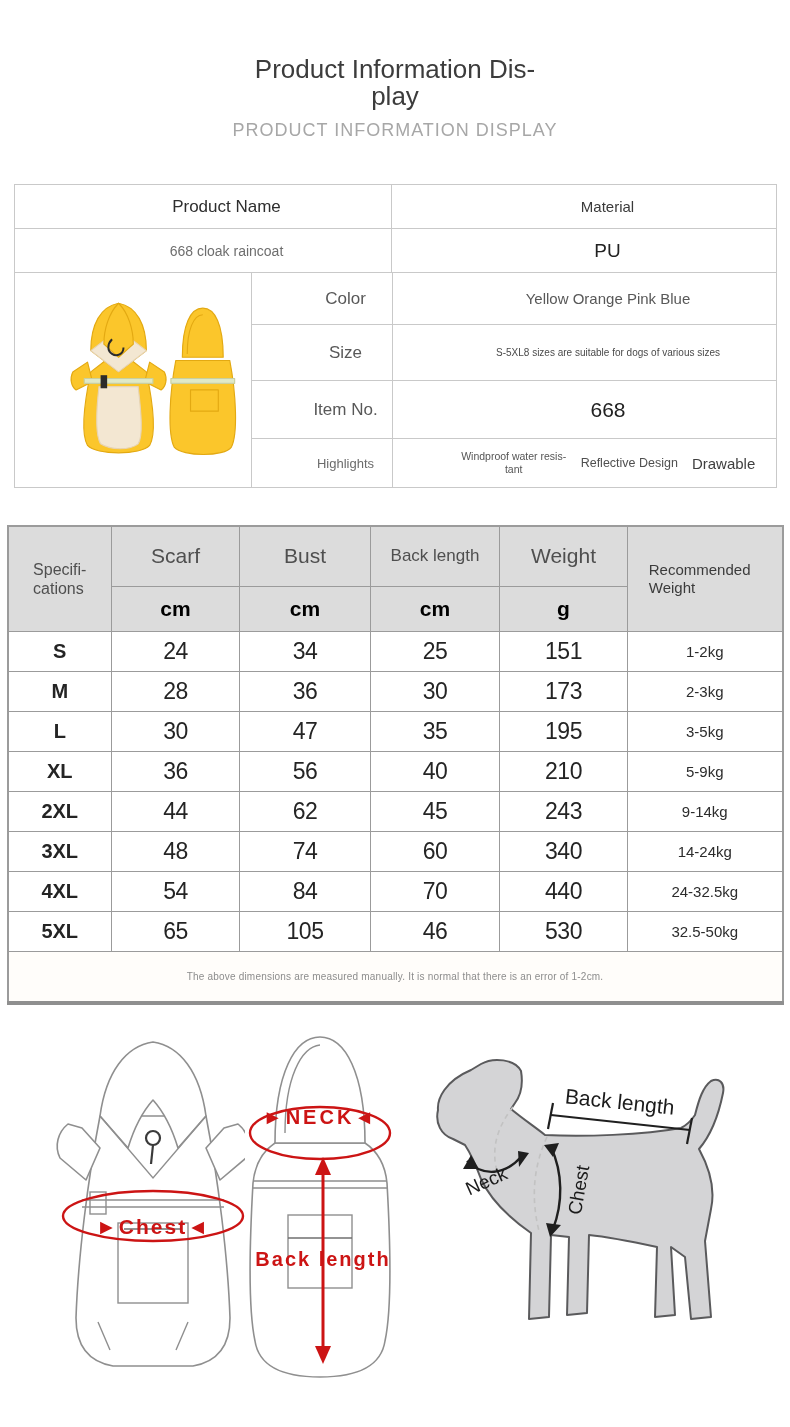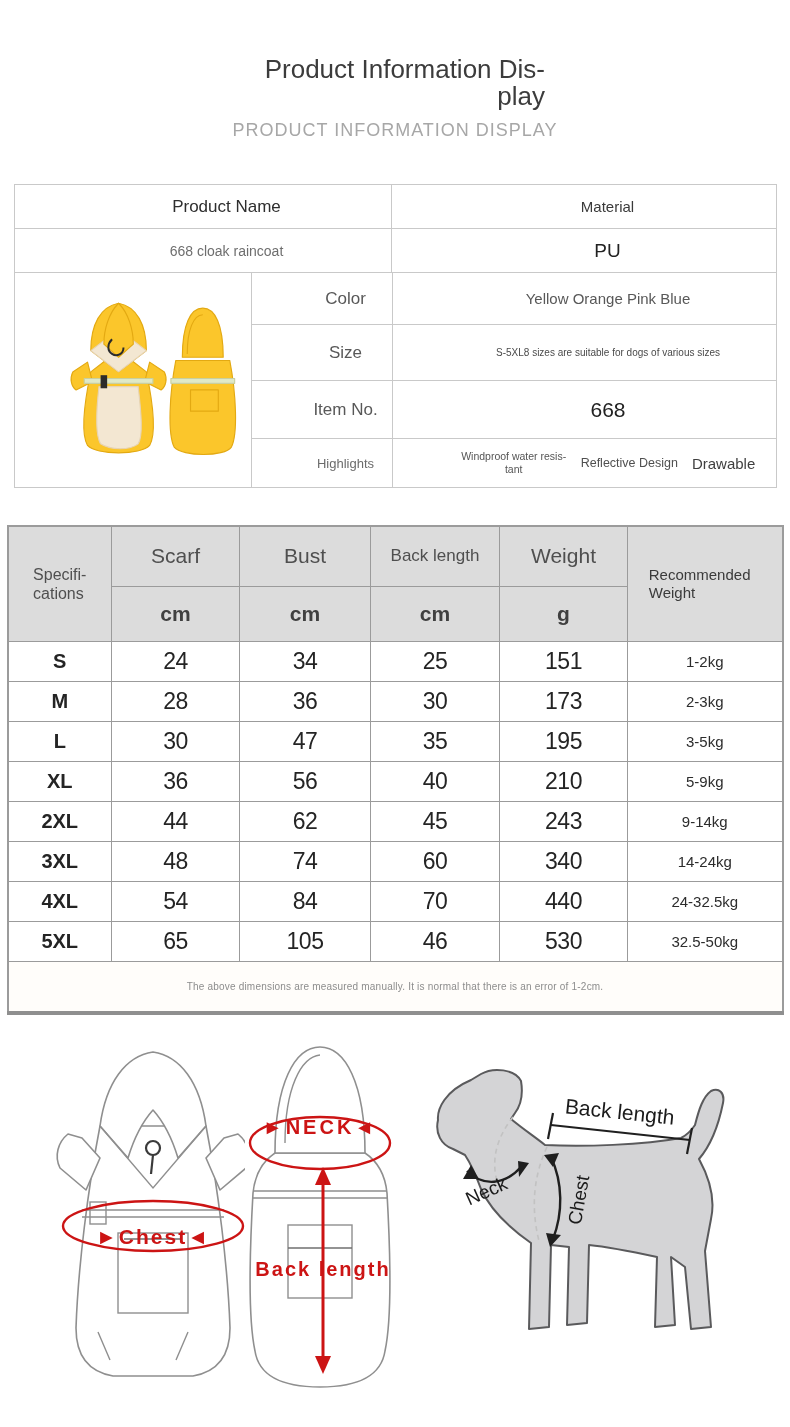--- a/index.html
+++ b/index.html
@@ -1,21 +1,21 @@
 <!DOCTYPE html>
 <html style="--red: #cc1414;"><head>
 <meta charset="utf-8">
 <style>
   * { margin:0; padding:0; box-sizing:border-box; }
   html,body { width:790px; background:#ffffff; font-family:"Liberation Sans", sans-serif; color:#333; }
   body { height:1427px; overflow:hidden; position:relative; }
 
   
   .hdr { padding-top:56px; }
-  .hdr .title { width:300px; margin:0 auto; font-size:26px; line-height:27px; font-weight:400; color:#3c3c3c; text-align:right; }
+  .hdr .title { width:300px; margin:0 auto; font-size:26px; line-height:27px; font-weight:400; color:#3c3c3c; text-align:center; }
   .hdr .subtitle { margin-top:10px; text-align:center; font-size:18px; letter-spacing:1px; color:#a7a7a7; font-weight:400; }
 
   
   .info-table { width:763px; margin:43px auto 0 auto; border:1px solid #c9c9c9; }
   .ig { display:grid; gap:1px; background:#c9c9c9; }
   .ig-top { grid-template-columns:376px 384px; grid-template-rows:43px 43px; border-bottom:1px solid #c9c9c9; }
   .ig-bot { grid-template-columns:236px 140px 383px; grid-template-rows:51px 55px 57px 48px; }
   .ig > div { background:#fff; display:flex; align-items:center; justify-content:center; text-align:center;padding-left:48px; }
   .cell-h1 { font-size:17px; color:#2e2e2e; }
   .cell-h2 { font-size:15px; color:#3a3a3a; }
@@ -31,21 +31,21 @@
   .hl-1 { font-size:10.5px; color:#555; width:106px; text-align:center; line-height:1.25; }
   .hl-2 { font-size:12.5px; color:#4f4f4f; }
   .hl-3 { font-size:15px; color:#3f3f3f; }
 
   
   table.size-table { width:775px; margin:37px auto 0 auto; border-collapse:collapse; table-layout:fixed;
     border:2px solid #9b9b9b; border-bottom:4px solid #8f8f8f; }
   .size-table th, .size-table td { border:1px solid #9b9b9b; text-align:center; vertical-align:middle; }
   .size-table thead th { background:#dcdcdc; font-weight:400; color:#4f4f4f; }
   .size-table thead tr:nth-child(1) th { height:60px; font-size:21px; }
-  .size-table thead tr:nth-child(2) th { height:55px; font-size:21px; font-weight:700; color:#404040; }
+  .size-table thead tr:nth-child(2) th { height:45px; font-size:21px; font-weight:700; color:#000000; }
   th.spec-th { font-size:16px !important;margin-top:19px; }
   th.spec-th .tl, th.rec-th .tl, th.bl-th .tl { display:inline-block; text-align:left; line-height:1.2; }
   th.bl-th { font-size:17px !important; }
   th.rec-th { font-size:15px !important; color:#3b3b3b !important; }
   th.rec-th .tl { max-width:112px; }
   .size-table tbody td { height:40px; background:#fff; font-size:23px; color:#242424; letter-spacing:-0.5px; }
   .size-table tbody td.size-col { font-weight:700; font-size:20px; letter-spacing:0; }
   .size-table tbody td.rec-col { font-size:15px; letter-spacing:0; color:#2c2c2c; }
   .size-table .note-row td { height:52px; background:#fffdfa; font-size:10px; color:#8d8d8d; letter-spacing:0.2px; }
 

